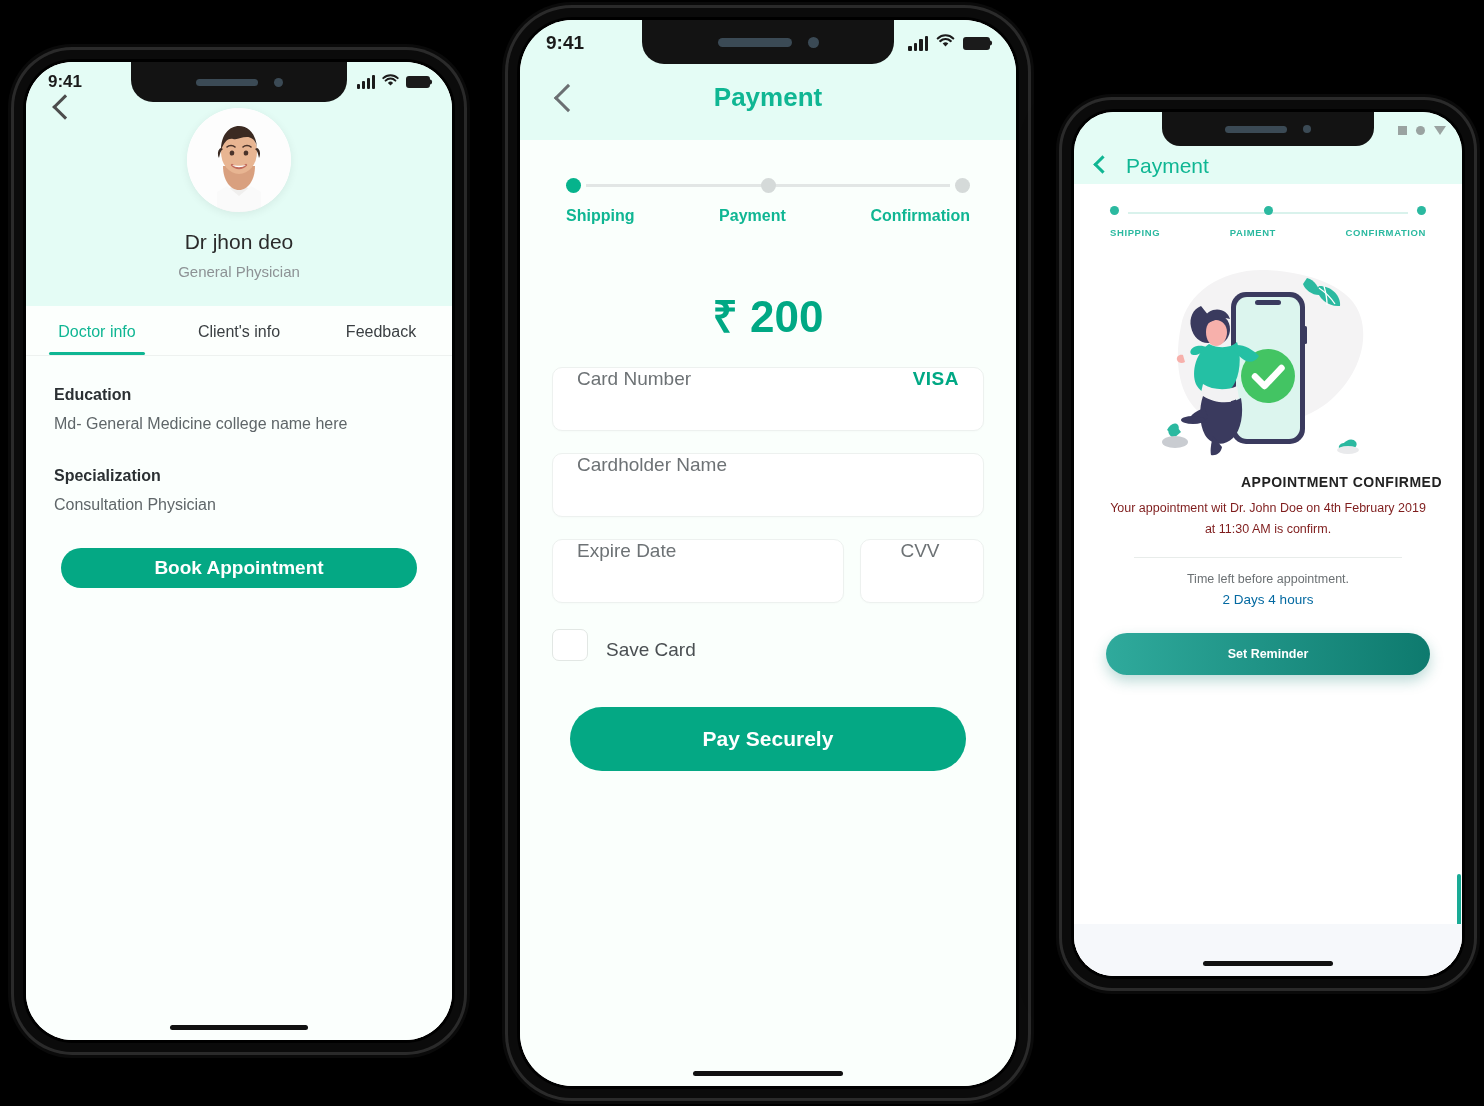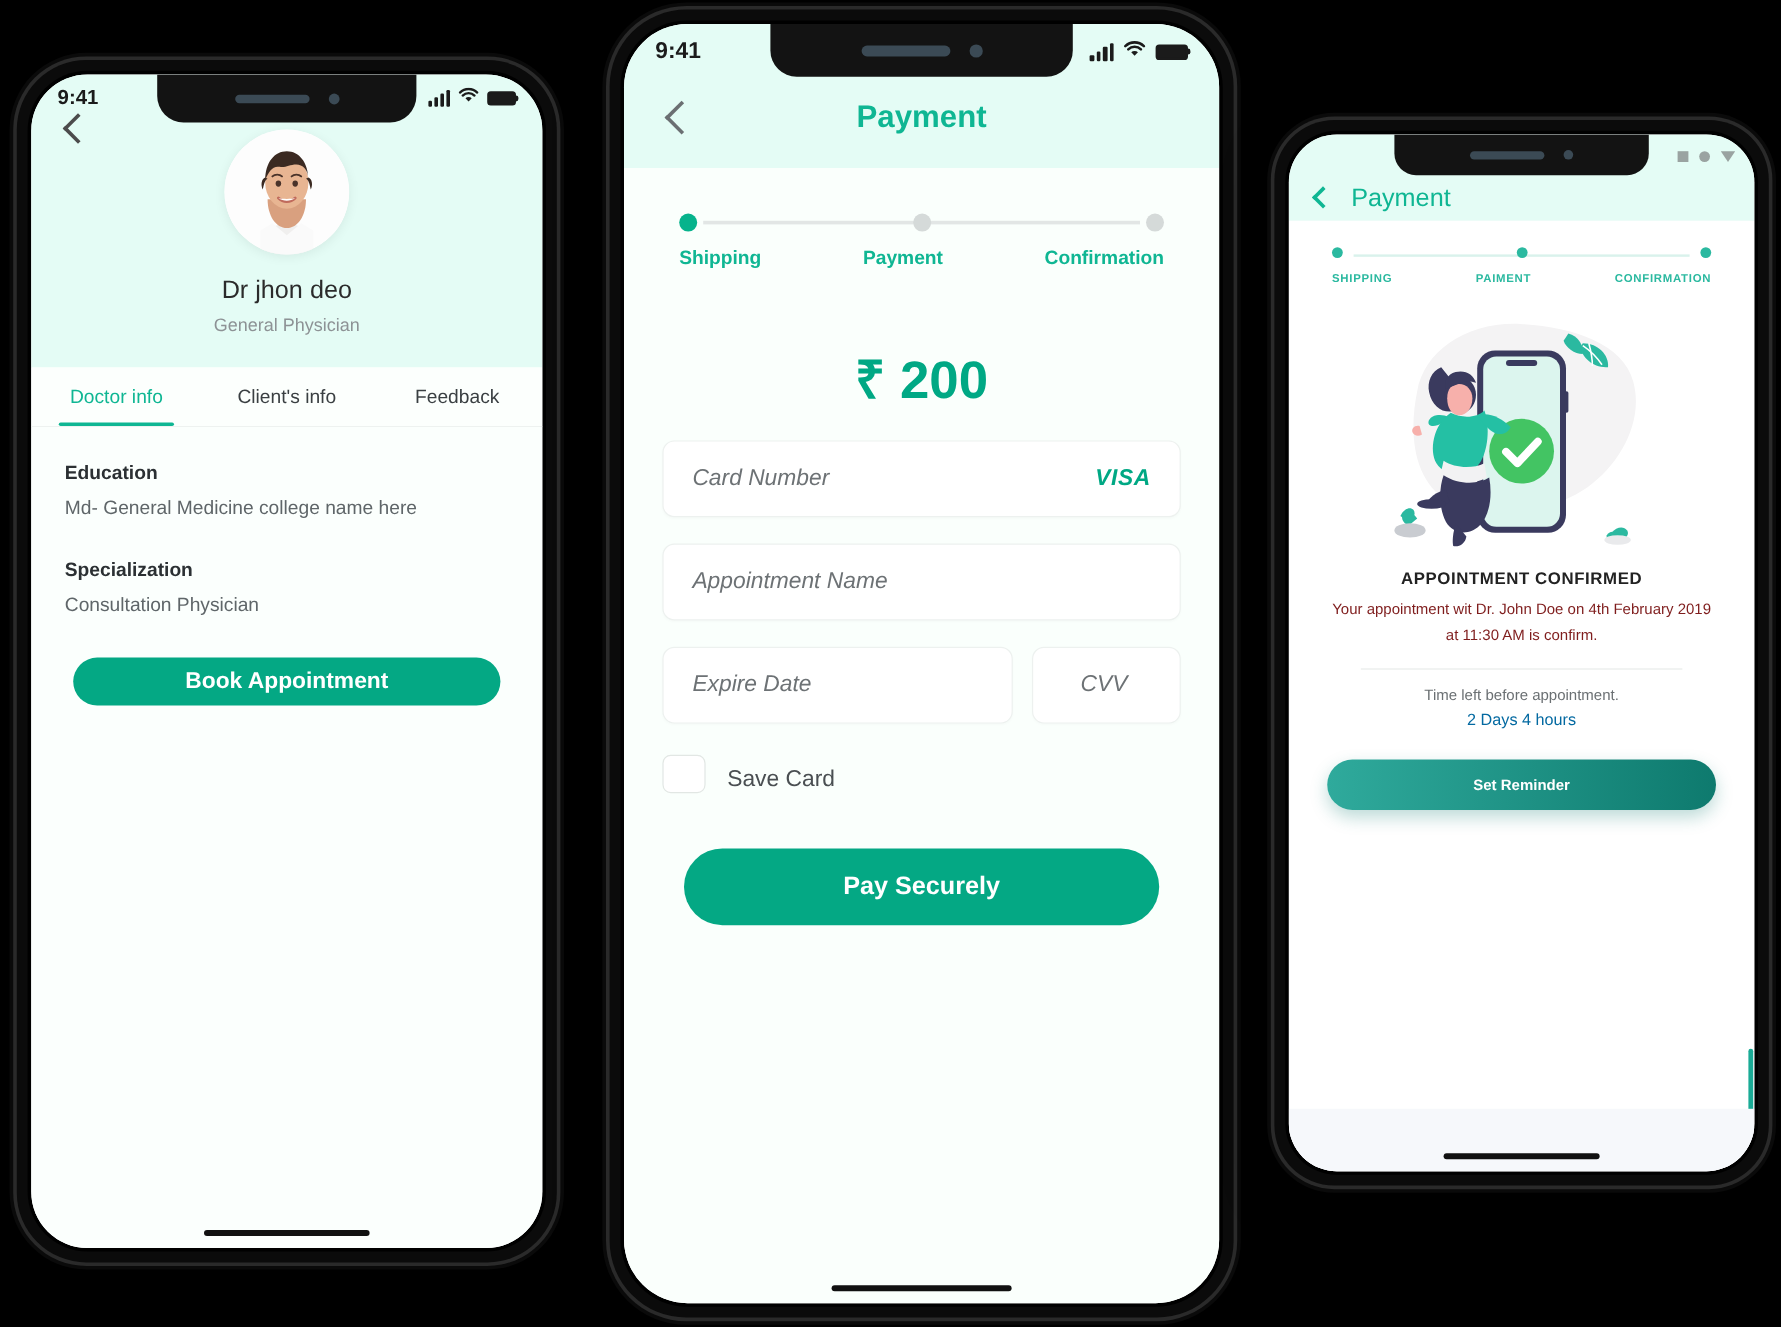--- a/index.html
+++ b/index.html
@@ -80,22 +80,22 @@
   .p2body { background: #fafffc; height: 100%; padding: 0 32px; }
   .stepper { position: relative; padding: 38px 14px 0; }
   .strack { position: absolute; left: 34px; right: 34px; top: 44px; height: 3px; background: #e2e6e5; }
   .snodes { position: relative; display: flex; justify-content: space-between; }
   .snode { width: 15px; height: 15px; border-radius: 50%; background: #d5dad9; position: relative; z-index: 2; }
   .snode.done { background: #06b38c; }
   .slabels { display: flex; justify-content: space-between; margin-top: 14px; }
   .slabel { font-size: 16px; color: #0fb693; font-weight: 700; }
   .amount { text-align: center; font-size: 44px; font-weight: 700; color: #00a884; margin-top: 60px; }
   .field { margin-top: 22px; height: 64px; border: 1px solid #edf1ef; border-radius: 10px; background: #fff;
-           display: flex; align-items: center; padding: 0 24px; justify-content: space-between;
-           box-shadow: 0 1px 2px rgba(0,0,0,.02); cursor: text; font-style: italic; }
+           display: flex; padding: 0 24px; justify-content: space-between;
+           box-shadow: 0 1px 2px rgba(0,0,0,.02); cursor: text; }
   .field .ph { font-size: 19px; color: #6d7275; }
   .visa { font-size: 19px; font-weight: 700; color: #00a884; letter-spacing: .5px; }
   .field-row { display: flex; gap: 16px; }
   .field-row .field { margin-top: 22px; }
   .f-exp { flex: 1 1 auto; }
   .f-cvv { width: 124px; justify-content: center; padding-left: 20px; }
   .savecard { display: flex; align-items: flex-end; gap: 18px; margin-top: 26px; cursor: pointer; }
   .cbox { width: 36px; height: 32px; border: 1px solid #e2e7e4; border-radius: 7px; background: #fff; }
   .savelbl { font-size: 19px; color: #4a4f52; }
   #payBtn { display: block; width: 396px; margin: 46px auto 0; height: 64px; border: none; border-radius: 34px;
@@ -116,21 +116,21 @@
   .p3head { background: #e4fcf5; height: 72px; position: relative; padding-top: 36px; }
   #p3back { position: absolute; left: 22px; top: 46px; color: #0fb693; width: 13px; height: 13px; cursor: pointer; }
   .p3title { position: absolute; left: 52px; top: 42px; font-size: 21px; color: #0fb693; font-weight: 400; }
   .p3body { background: #ffffff; padding: 0 20px; height: 100%; position: relative; }
   .p3stepper { position: relative; padding: 22px 16px 0; }
   .p3track { position: absolute; left: 34px; right: 34px; top: 28px; height: 2px; background: #d9f2ec; }
   .p3node { width: 9px; height: 9px; border-radius: 50%; background: #2bb9a0; position: relative; z-index: 2; }
   .p3labels { display: flex; justify-content: space-between; margin-top: 12px; }
   .p3label { font-size: 9.5px; color: #2bb9a0; font-weight: 700; letter-spacing: .6px; }
   .illus { height: 220px; margin-top: 6px; display: flex; align-items: center; justify-content: center; }
-  .conf-title { text-align: center; font-size: 14px; font-weight: 700; color: #222; letter-spacing: .5px;
+  .conf-title { text-align: right; font-size: 14px; font-weight: 700; color: #222; letter-spacing: .5px;
                 margin-top: 10px; }
   .conf-sub { text-align: center; font-size: 12.5px; color: #7f1d1d; line-height: 1.7; margin-top: 8px;
               padding: 0 14px; }
   .hr { height: 1px; background: #e8ecea; margin: 16px 40px 0; }
   .timelbl { text-align: center; font-size: 12.5px; color: #6b7073; margin-top: 14px; }
   .timeval { text-align: center; font-size: 13.5px; font-weight: 400; color: #0369a1; margin-top: 6px; }
   #reminderBtn { display: block; width: 324px; margin: 26px auto 0; height: 42px; border: none;
                  border-radius: 22px; background: linear-gradient(90deg, #2faa9c 0%, #0e7a6e 100%);
                  color: #fff; font-size: 12.5px; font-weight: 700; cursor: pointer; font-family: inherit;
                  box-shadow: 0 6px 14px rgba(14,122,110,.28); }
@@ -270,21 +270,21 @@
           </div>
 
           <div class="amount">₹ 200</div>
 
           <div class="field">
             <span class="ph">Card Number</span>
             <span class="visa">VISA</span>
           </div>
 
           <div class="field">
-            <span class="ph">Appointment Name</span>
+            <span class="ph">Cardholder Name</span>
           </div>
 
           <div class="field-row">
             <div class="field f-exp">
               <span class="ph">Expire Date</span>
             </div>
             <div class="field f-cvv">
               <span class="ph">CVV</span>
             </div>
           </div>

